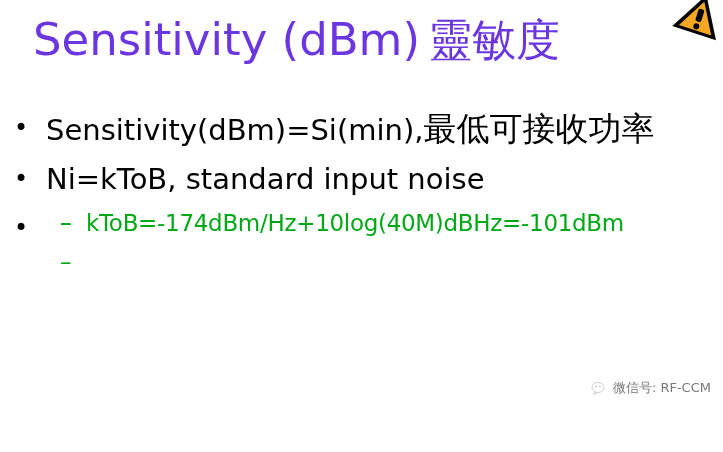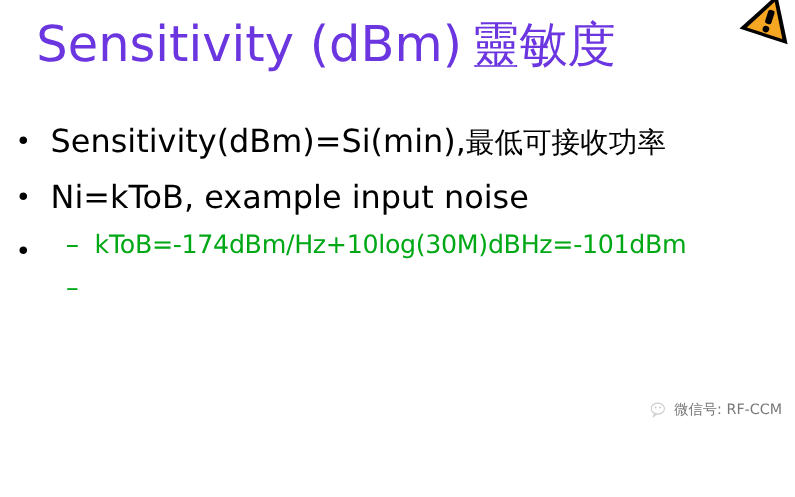--- a/index.html
+++ b/index.html
@@ -76,21 +76,21 @@
     left: 14px;
     top: 0;
     width: 14px;
     font-size: 24px;
     line-height: 49px;
     color: #000000;
     text-align: left;
   }
   .lvl1 .cjk {
     font-family: "DejaVu Serif", serif;
-    font-size: 26px;
+    font-size: 33px;
   }
 
   .lvl2 {
     position: relative;
     padding-left: 86px;
     font-size: 23px;
     line-height: 39px;
     color: #00A816;
     white-space: nowrap;
     font-family: "DejaVu Sans", sans-serif;
@@ -102,21 +102,21 @@
     top: 0;
     font-size: 23px;
     line-height: 39px;
     color: #00A816;
   }
 
   
   .watermark {
     position: absolute;
     right: 12px;
-    bottom: 23px;
+    bottom: 7px;
     display: flex;
     align-items: center;
     gap: 5px;
     color: #6d6d6d;
     font-size: 13px;
     font-family: "DejaVu Sans", sans-serif;
     opacity: 0.92;
     white-space: nowrap;
   }
   .watermark .wm-icon {
@@ -146,37 +146,37 @@
     <span class="latin">Sensitivity (dBm)</span><span class="cjk">靈敏度</span>
   </div>
 
   <div class="body-list">
 
     <div class="lvl1">
       <span class="bullet">•</span><span>Sensitivity(dBm)=Si(min),</span><span class="cjk">最低可接收功率</span>
     </div>
 
     <div class="lvl1">
-      <span class="bullet">•</span><span>Ni=kToB, example input noise</span>
+      <span class="bullet">•</span><span>Ni=kToB, standard input noise</span>
     </div>
 
     <div class="lvl1">
       <span class="bullet">•</span>
     </div>
 
     <div class="lvl2">
       <span class="dash">–</span>
     </div>
 
     <div class="lvl2">
       <span class="dash">–</span>
     </div>
 
     <div class="lvl2">
-      <span class="dash">–</span><span>kToB=-174dBm/Hz+10log(30M)dBHz=-101dBm</span>
+      <span class="dash">–</span><span>kToB=-174dBm/Hz+10log(40M)dBHz=-101dBm</span>
     </div>
 
     <div class="lvl2">
       <span class="dash">–</span>
     </div>
 
   </div>
 
   <div class="watermark">
     <span class="wm-icon">

